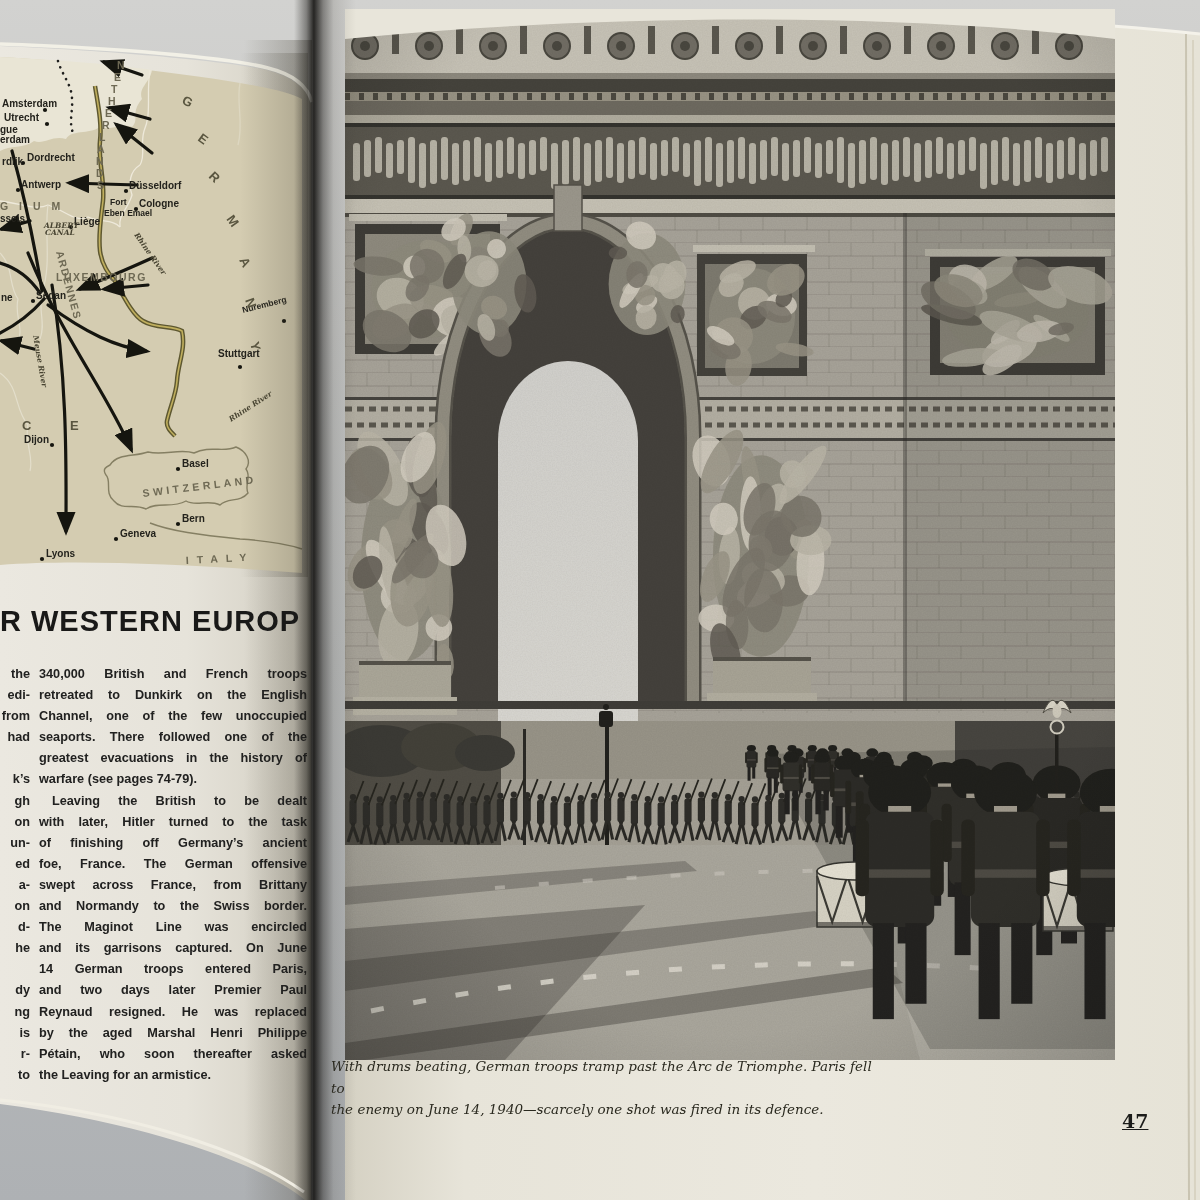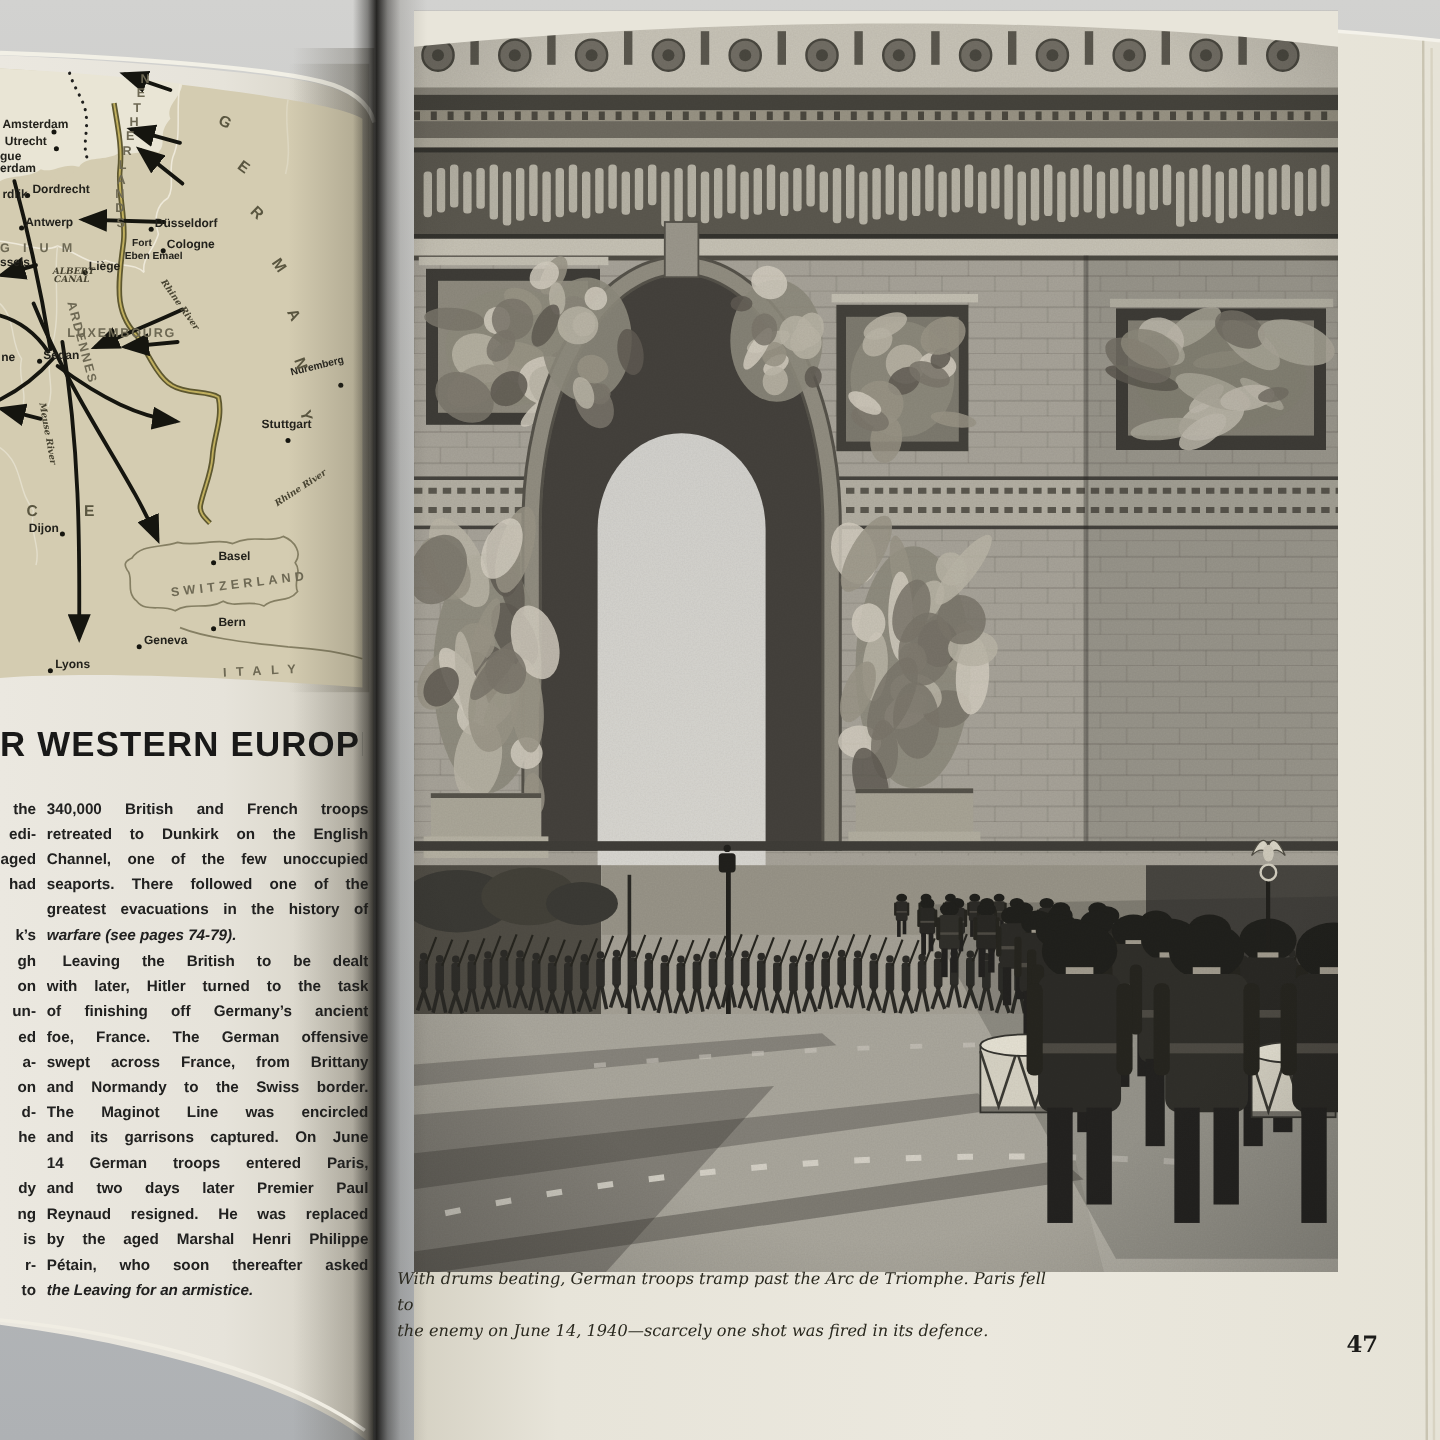--- a/index.html
+++ b/index.html
@@ -7,27 +7,27 @@
          font-family:"Liberation Sans",sans-serif;}
   .abs{position:absolute;}
   svg{display:block;}
   #headline{left:0;top:597px;width:302px;height:48px;
     font:700 29px/48px "Liberation Sans",sans-serif;color:#191918;
     letter-spacing:1px;white-space:nowrap;overflow:hidden;}
   #leftcol{left:0;top:664px;width:30px;}
   #maincol{left:39px;top:664px;width:268px;}
   .bline{height:21.1px;font:700 12.7px/21.1px "Liberation Sans",sans-serif;
     color:#212120;text-align:justify;text-align-last:justify;overflow:hidden;}
-  .bline.noj{text-align-last:left;font-style:italic;}
+  .bline.noj{text-align-last:left;}
   .bline.indent{padding-left:13px;}
   .fline{height:21.1px;font:700 12.7px/21.1px "Liberation Sans",sans-serif;
     color:#212120;text-align:right;}
   #caption{left:331px;top:1056px;width:545px;
     font:italic 13.5px/21.5px "DejaVu Serif",serif;color:#2a291f;}
-  #pageno{left:1122px;top:1110px;font:700 19px "DejaVu Serif",serif;color:#1c1c1a;}
+  #pageno{left:1122px;top:1110px;font:700 19px "DejaVu Serif",serif;color:#1c1c1a;text-decoration:underline;}
   .gutter{left:294px;top:0;width:62px;height:1200px;pointer-events:none;z-index:5;
     background:linear-gradient(90deg,rgba(28,27,24,0) 0%,rgba(28,27,24,.45) 20%,
       rgba(14,13,11,.88) 32%,rgba(30,28,25,.45) 47%,rgba(56,53,46,.16) 64%,rgba(56,53,46,0) 100%);}
   
   .ml-city{font:700 10px "Liberation Sans",sans-serif;fill:#23221c;}
   .ml-city2{font:700 8.5px "Liberation Sans",sans-serif;fill:#23221c;}
   .ml-region{font:700 10.5px "Liberation Sans",sans-serif;fill:#6e6954;}
   .ml-regbig{font:700 13px "Liberation Sans",sans-serif;fill:#5a5640;}
   .ml-river{font:italic 700 7.5px "DejaVu Serif",serif;fill:#474331;}
 </style>
@@ -203,21 +203,21 @@
         <text x="45" y="182" class="ml-river" font-size="5.8">CANAL</text>
       </g>
     <rect x="240" y="0" width="68" height="524" fill="url(#mapSh)"></rect>
   </svg>
 
   <div class="abs" id="headline">R WESTERN EUROPE</div>
 
   <div class="abs" id="leftcol">
       <div class="fline">the</div>
       <div class="fline">edi-</div>
-      <div class="fline">aged</div>
+      <div class="fline">from</div>
       <div class="fline">had</div>
       <div class="fline"></div>
       <div class="fline">k’s</div>
       <div class="fline">gh</div>
       <div class="fline">on</div>
       <div class="fline">un-</div>
       <div class="fline">ed</div>
       <div class="fline">a-</div>
       <div class="fline">on</div>
       <div class="fline">d-</div>

